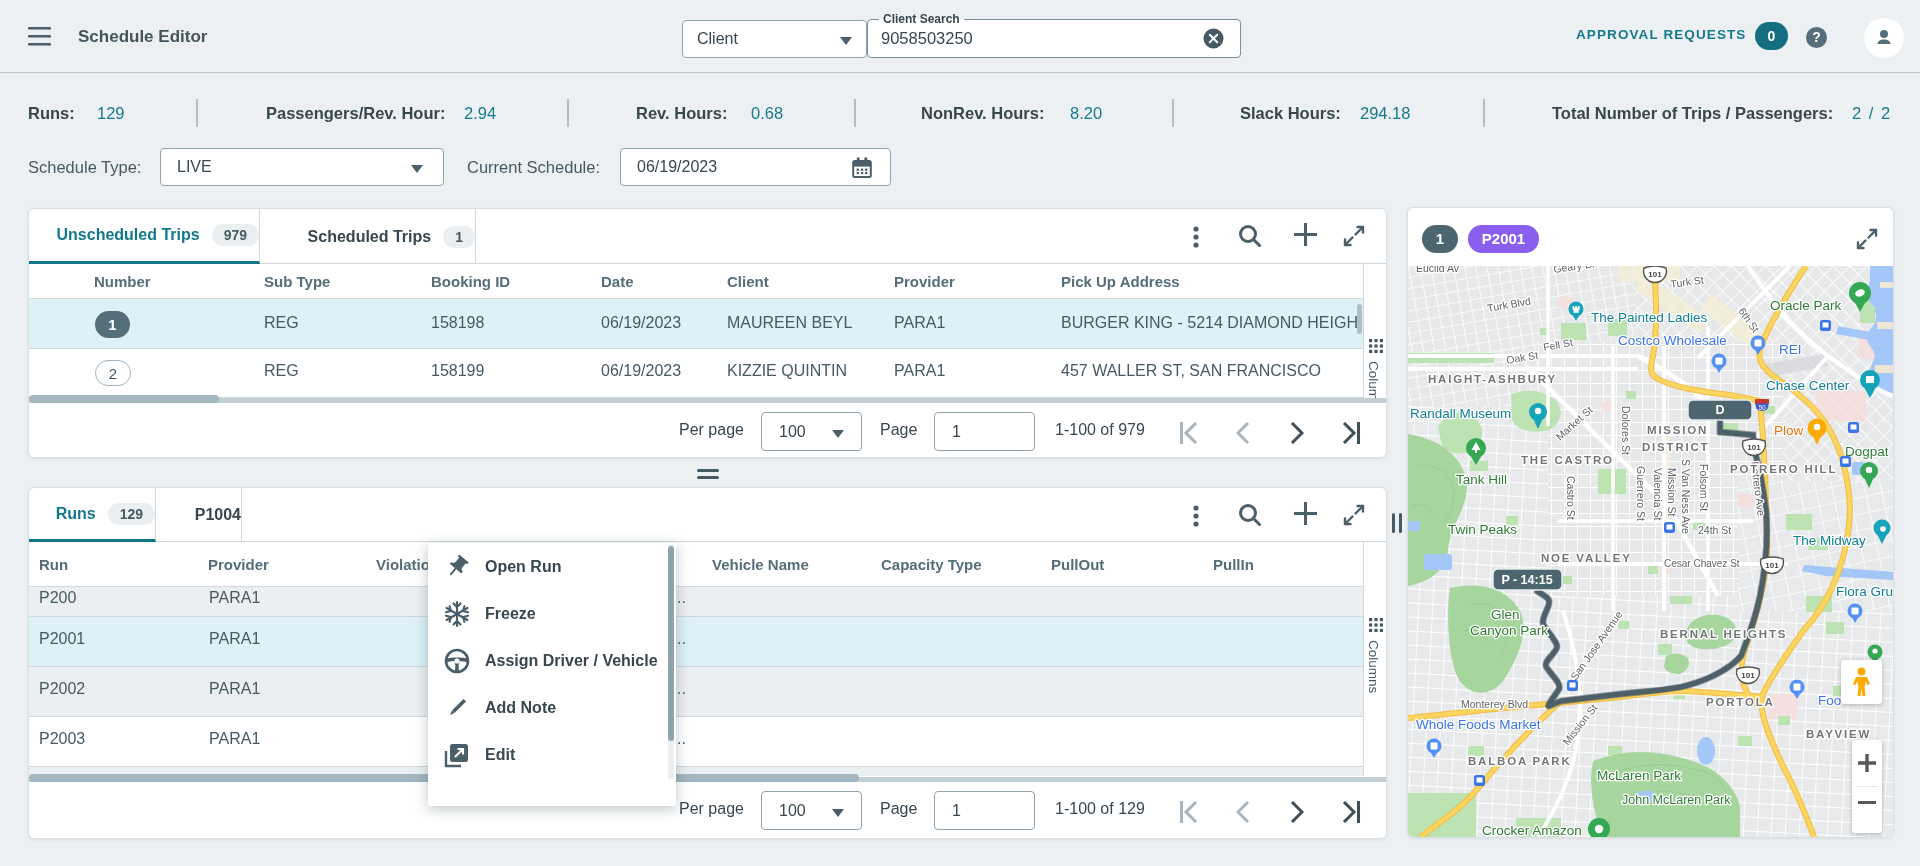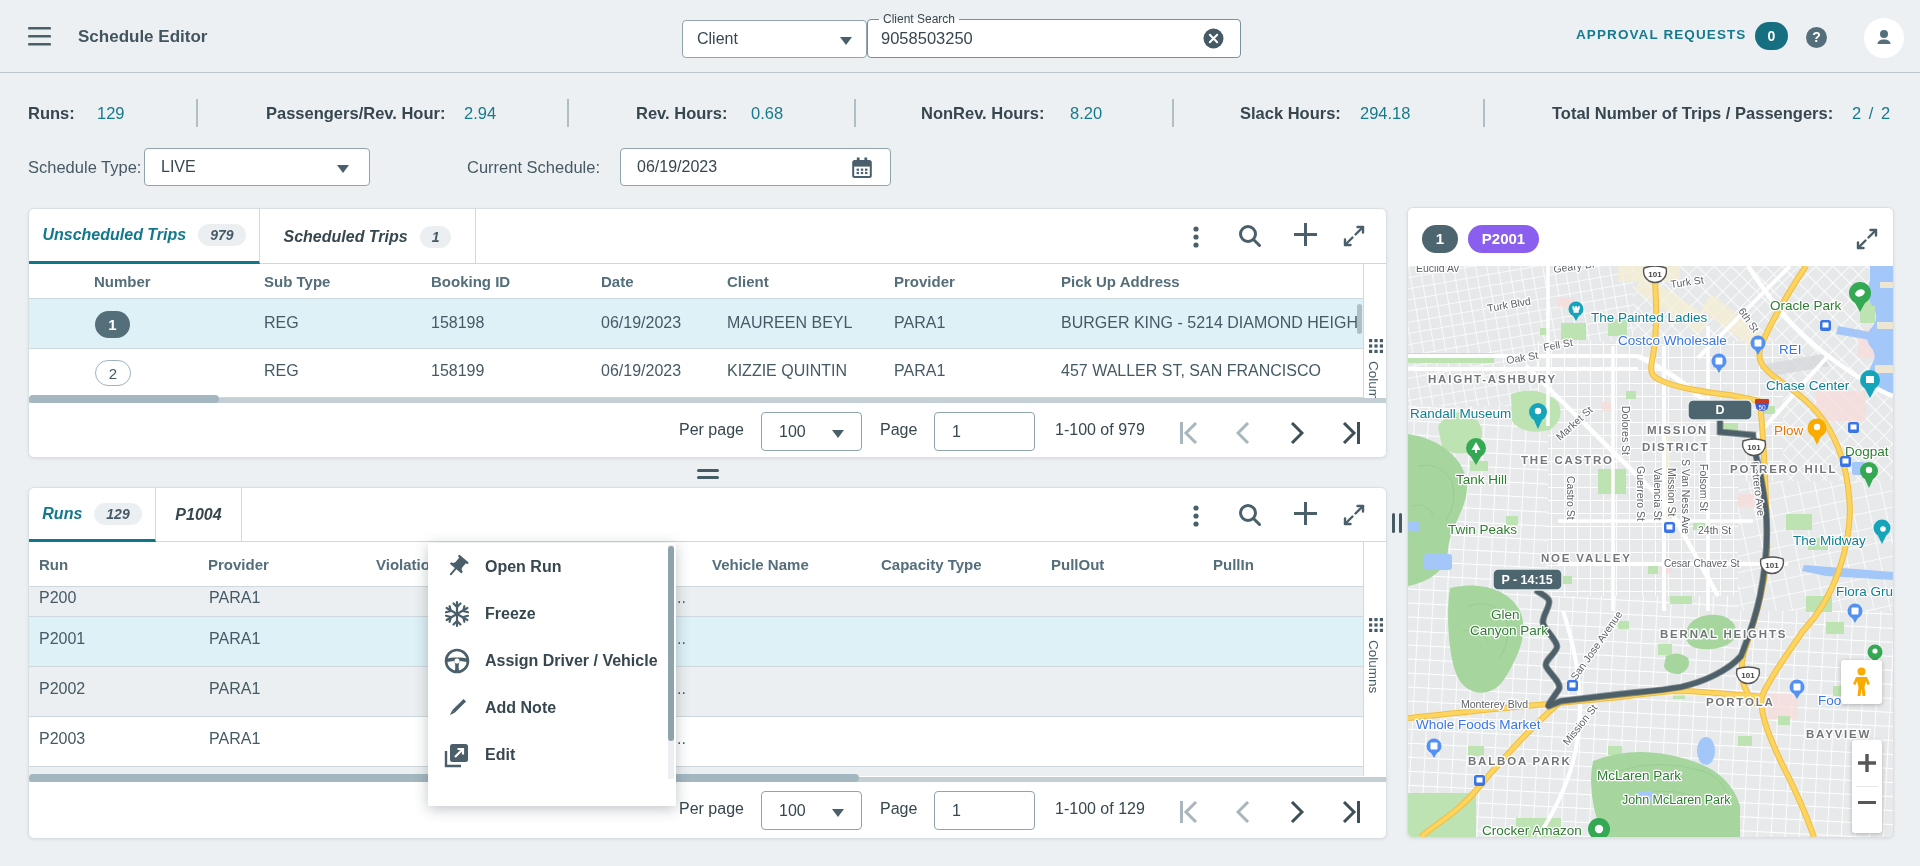--- a/index.html
+++ b/index.html
@@ -6,21 +6,21 @@
 html,body { width:1920px; height:866px; overflow:hidden; }
 body { font-family:"Liberation Sans", sans-serif; background:#edf0f3; color:#37474f; }
 #root { position:relative; width:1920px; height:866px; }
 .abs { position:absolute; }
 .card { position:absolute; background:#fff; border:1px solid #d9e0e4; border-radius:6px; box-shadow:0 1px 3px rgba(80,100,110,.12); }
 .lbl { font-weight:bold; color:#37474f; }
 .val { color:#157a8d; }
 .sep { position:absolute; width:2px; height:28px; top:99px; background:#b0bec5; }
 .selbox { position:absolute; background:#fff; border:1px solid #90a4ae; border-radius:4px; }
 .tabrow { position:absolute; left:0; top:0; right:0; border-bottom:1px solid #cfd8dc; }
-.tab { position:absolute; top:0; display:flex; align-items:center; justify-content:center; border-right:1px solid #cfd8dc; font-weight:bold; font-size:16px;font-style:italic; }
+.tab { position:absolute; top:0; display:flex; align-items:center; justify-content:flex-end; border-right:1px solid #cfd8dc; font-weight:bold; font-size:16px; }
 .tbadge { display:inline-block; background:#eceff1; border-radius:12px; padding:3px 12px; font-size:14px; font-weight:bold; color:#455a64; margin-left:12px; }
 .hcell { position:absolute; font-weight:bold; font-size:15px; color:#546e7a; }
 .cell { position:absolute; font-size:16px; color:#455a64; }
 .row { position:absolute; left:0; width:1333px; border-bottom:1px solid #cfd8dc; }
 .pgr { position:absolute; left:0; right:0; height:56px; font-size:16px; color:#37474f; }
 svg { display:block; }
 .ic { position:absolute; }
 </style>
 </head>
 <body>
@@ -35,21 +35,21 @@
   <div class="abs" style="left:78px;top:27px;font-size:17px;font-weight:bold;color:#42555f;">Schedule Editor</div>
 
   <div class="selbox" style="left:682px;top:20px;width:185px;height:38px;">
     <div class="abs" style="left:14px;top:9px;font-size:16px;color:#37474f;">Client</div>
     <svg class="ic" style="right:14px;top:16px;" width="12" height="8" viewBox="0 0 12 8">
           <polygon points="0,0 12,0 6,8" fill="#4a5f6a"></polygon>
         </svg>
   </div>
 
   <div class="abs" style="left:867px;top:19px;width:374px;height:39px;background:#fff;border:1px solid #78909c;border-radius:4px;"></div>
-  <div class="abs" style="left:879px;top:12px;font-size:12px;font-weight:normal;color:#37474f;background:linear-gradient(to bottom,#edf0f3 50%,#ffffff 50%);padding:0 4px;">Client Search</div>
+  <div class="abs" style="left:879px;top:12px;font-size:12px;font-weight:bold;color:#37474f;background:linear-gradient(to bottom,#edf0f3 50%,#ffffff 50%);padding:0 4px;">Client Search</div>
   <div class="abs" style="left:881px;top:29px;font-size:16.5px;color:#37474f;">9058503250</div>
   <svg class="ic" style="left:1203px;top:28px;" width="21" height="21" viewBox="0 0 21 21">
     <circle cx="10.5" cy="10.5" r="10" fill="#455a64"></circle>
     <path d="M6.8 6.8 L14.2 14.2 M14.2 6.8 L6.8 14.2" stroke="#fff" stroke-width="2" stroke-linecap="round"></path>
   </svg>
 
   <div class="abs" style="left:1576px;top:27px;font-size:13.5px;font-weight:bold;letter-spacing:1.1px;color:#157a8d;">APPROVAL REQUESTS</div>
   <div class="abs" style="left:1755px;top:22px;width:33px;height:28px;background:#156f80;border-radius:14px;color:#fff;font-size:14px;font-weight:bold;text-align:center;line-height:28px;">0</div>
   <div class="abs" style="left:1806px;top:27px;width:21px;height:21px;background:#546e7a;border-radius:50%;color:#fff;font-size:14px;font-weight:bold;text-align:center;line-height:21px;">?</div>
   <div class="abs" style="left:1864px;top:18px;width:40px;height:40px;background:#fff;border-radius:50%;">
@@ -75,21 +75,21 @@
   <div class="sep" style="left:1172px;"></div>
   <div class="abs lbl" style="left:1240px;top:104px;font-size:16.5px;">Slack Hours:</div>
   <div class="abs val" style="left:1360px;top:104px;font-size:16.5px;">294.18</div>
   <div class="sep" style="left:1483px;"></div>
   <div class="abs lbl" style="left:1552px;top:104px;font-size:16.5px;">Total Number of Trips / Passengers:</div>
   <div class="abs val" style="left:1852px;top:104px;font-size:16.5px;letter-spacing:1.5px;">2 / 2</div>
 </div>
 
 <div class="abs" style="left:0;top:0;width:1920px;">
   <div class="abs" style="left:28px;top:158px;font-size:16.5px;color:#455a64;">Schedule Type:</div>
-  <div class="selbox" style="left:144px;top:148px;width:226px;height:38px;padding-left:20px;">
+  <div class="selbox" style="left:160px;top:148px;width:284px;height:38px;padding-left:20px;">
     <div class="abs" style="left:16px;top:9px;font-size:16px;color:#37474f;">LIVE</div>
     <svg class="ic" style="right:20px;top:16px;" width="12" height="8" viewBox="0 0 12 8">
           <polygon points="0,0 12,0 6,8" fill="#4a5f6a"></polygon>
         </svg>
   </div>
   <div class="abs" style="left:467px;top:158px;font-size:16.5px;color:#455a64;">Current Schedule:</div>
   <div class="selbox" style="left:620px;top:148px;width:271px;height:38px;">
     <div class="abs" style="left:16px;top:9px;font-size:16px;color:#37474f;">06/19/2023</div>
     <svg class="ic" style="right:18px;top:8px;" width="20" height="21" viewBox="0 0 20 21">
       <rect x="1.2" y="4" width="17.6" height="16" rx="1.5" fill="none" stroke="#4a5f6a" stroke-width="2"></rect>

